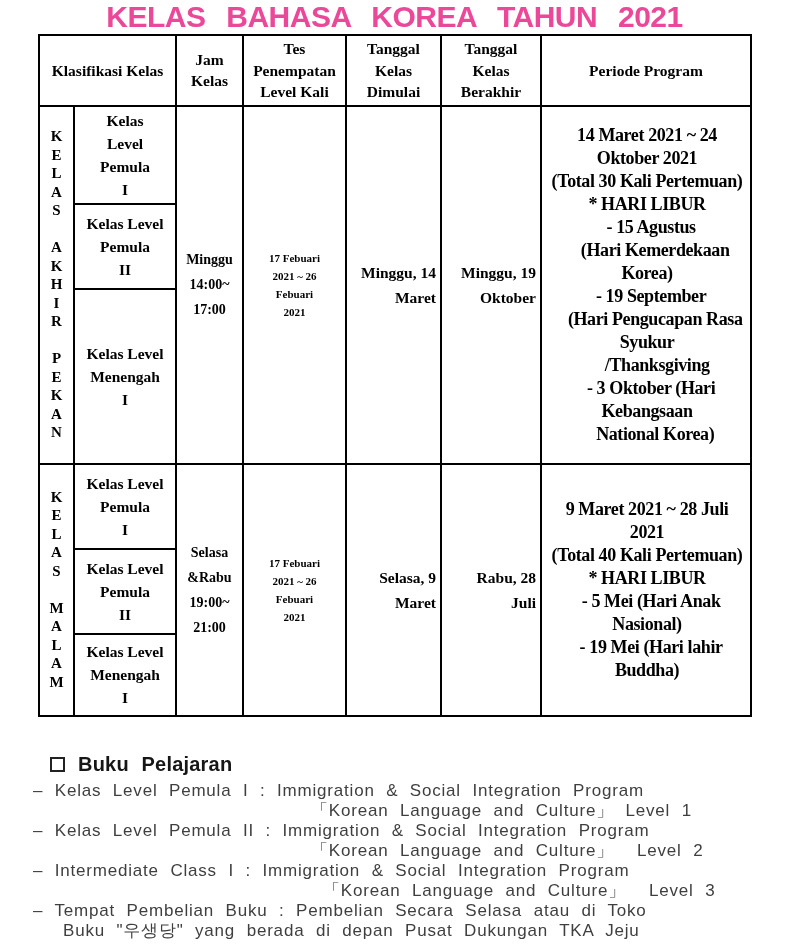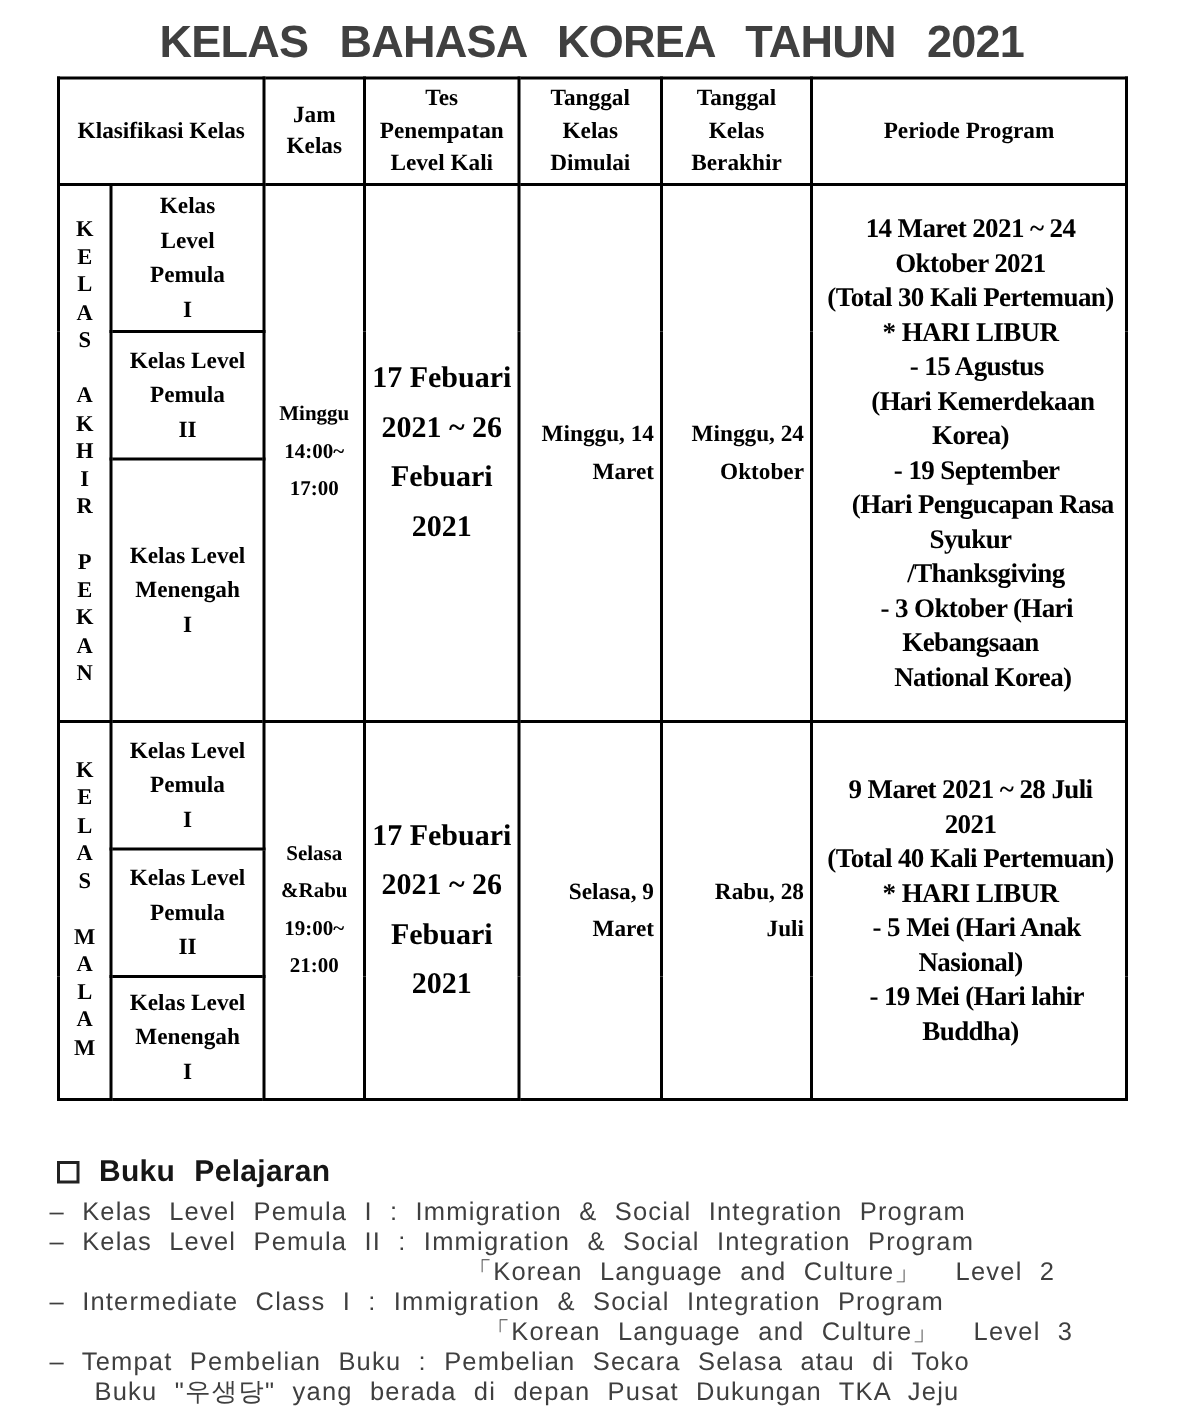--- a/index.html
+++ b/index.html
@@ -4,26 +4,26 @@
 <style>
   * { box-sizing: border-box; }
   html,body { margin:0; padding:0; background:#fff; }
   body {
     width:789px; height:951px; overflow:hidden;
     font-family:"Liberation Serif", serif; color:#000;
   }
   .page { position:relative; width:789px; height:951px; }
 
   .title {
-    margin:0; padding-top:12px; height:51px;
+    margin:0; padding-top:0; height:34px;
     text-align:center;
     font-family:"Liberation Sans", sans-serif;
     font-size:30px; font-weight:700;
     letter-spacing:-0.5px; word-spacing:13px;
-    color:#404040;
+    color:#ec4899;
   }
 
   table.schedule {
     border-collapse:collapse; table-layout:fixed;
     margin-left:38px; width:712px;
   }
   .schedule th, .schedule td {
     border:2px solid #000;
     padding:2px 4px;
     vertical-align:middle;
@@ -31,42 +31,42 @@
     font-weight:700;
     overflow:hidden;
   }
   .pre { white-space:pre-wrap; }
 
   .schedule th { font-size:15.5px; line-height:21.5px; font-weight:700; }
 
   td.vlabel   { font-size:15px;  line-height:18.5px; padding:0; }
   td.subclass { font-size:15.5px; line-height:23px; }
   td.jam      { font-size:14px; line-height:25px; }
-  td.tes      { font-size:20px; line-height:33px; }
+  td.tes      { font-size:11px; line-height:18px; }
   td.tgl      { font-size:15.5px; line-height:25px;text-align:right; }
   td.periode  {
     font-size:18px; line-height:23px;
     letter-spacing:-0.4px;
     text-align:center; padding:2px 3px 2px 5px;
   }
 
   tr.rh-head { height:67px; }
   tr.rh-93  { height:93px; }
   tr.rh-85  { height:85px; }
   tr.rh-175 { height:175px; }
   tr.rh-82  { height:82px; }
 
   .notes {
     margin:35px 0 0 33px;
     font-family:"Liberation Sans", sans-serif;
     color:#3f3f3f;
   }
   .notes-heading {
     display:flex; align-items:center;
-    height:26px; margin:0 0 3px 5px;
+    height:26px; margin:0 0 3px 17px;
     font-size:20px; font-weight:700; color:#161616;
     letter-spacing:0.2px; word-spacing:7px;
   }
   .checkbox {
     display:inline-block; width:15px; height:15px;
     border:2px solid #222; margin-right:13px; background:#fff;
   }
   .note-line {
     font-size:17px; line-height:20px;
     letter-spacing:0.8px; word-spacing:6px;
@@ -136,21 +136,21 @@
 I</td>
         <td rowspan="3" class="jam pre">Minggu
 14:00~
 17:00</td>
         <td rowspan="3" class="tes pre">17 Febuari
 2021 ~ 26
 Febuari
 2021</td>
         <td rowspan="3" class="tgl pre">Minggu, 14
 Maret</td>
-        <td rowspan="3" class="tgl pre">Minggu, 24
+        <td rowspan="3" class="tgl pre">Minggu, 19
 Oktober</td>
         <td rowspan="3" class="periode pre">14 Maret 2021 ~ 24 Oktober 2021
 (Total 30 Kali Pertemuan)
 * HARI LIBUR
   - 15 Agustus
     (Hari Kemerdekaan Korea)
   - 19 September
     (Hari Pengucapan Rasa Syukur
      /Thanksgiving
   - 3 Oktober (Hari Kebangsaan
@@ -212,20 +212,21 @@
       </tr>
     </tbody>
   </table>
 
   <div class="notes">
     <div class="notes-heading">
       <span class="checkbox"></span>
       <span>Buku Pelajaran</span>
     </div>
     <div class="note-line">– Kelas Level Pemula I : Immigration &amp; Social Integration Program</div>
+    <div class="note-line ind-a">「Korean Language and Culture」 Level 1</div>
     <div class="note-line">– Kelas Level Pemula II : Immigration &amp; Social Integration Program</div>
     <div class="note-line ind-a">「Korean Language and Culture」  Level 2</div>
     <div class="note-line">– Intermediate Class I : Immigration &amp; Social Integration Program</div>
     <div class="note-line ind-b">「Korean Language and Culture」  Level 3</div>
     <div class="note-line">– Tempat Pembelian Buku : Pembelian Secara Selasa atau di Toko</div>
     <div class="note-line ind-c">Buku "우생당" yang berada di depan Pusat Dukungan TKA Jeju</div>
   </div>
 
 </div>
 

